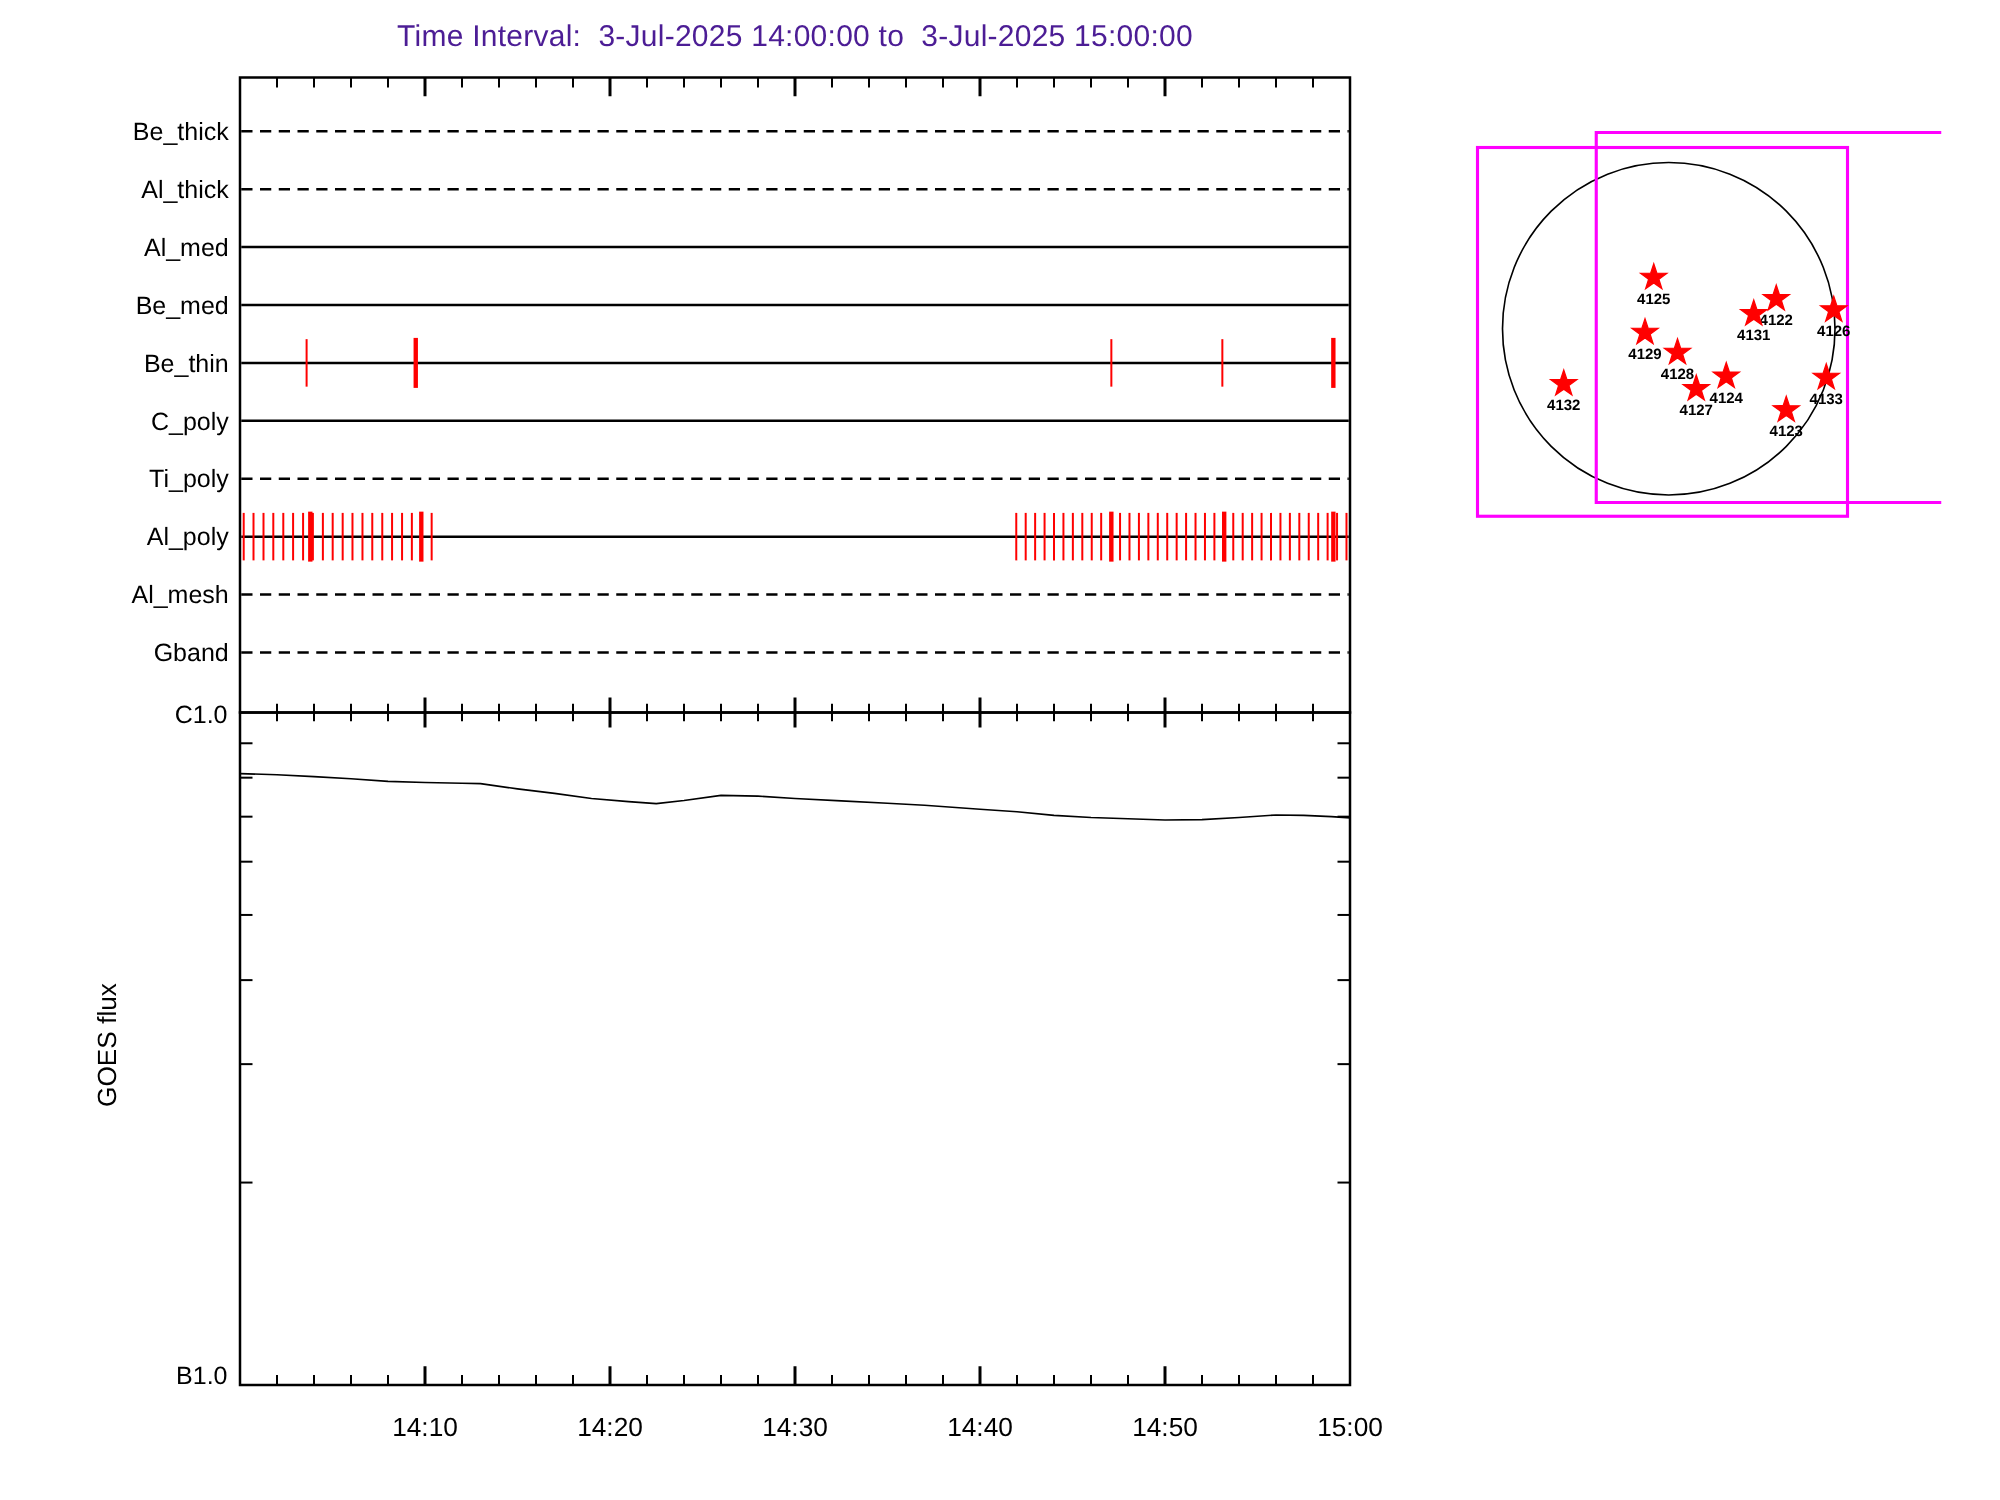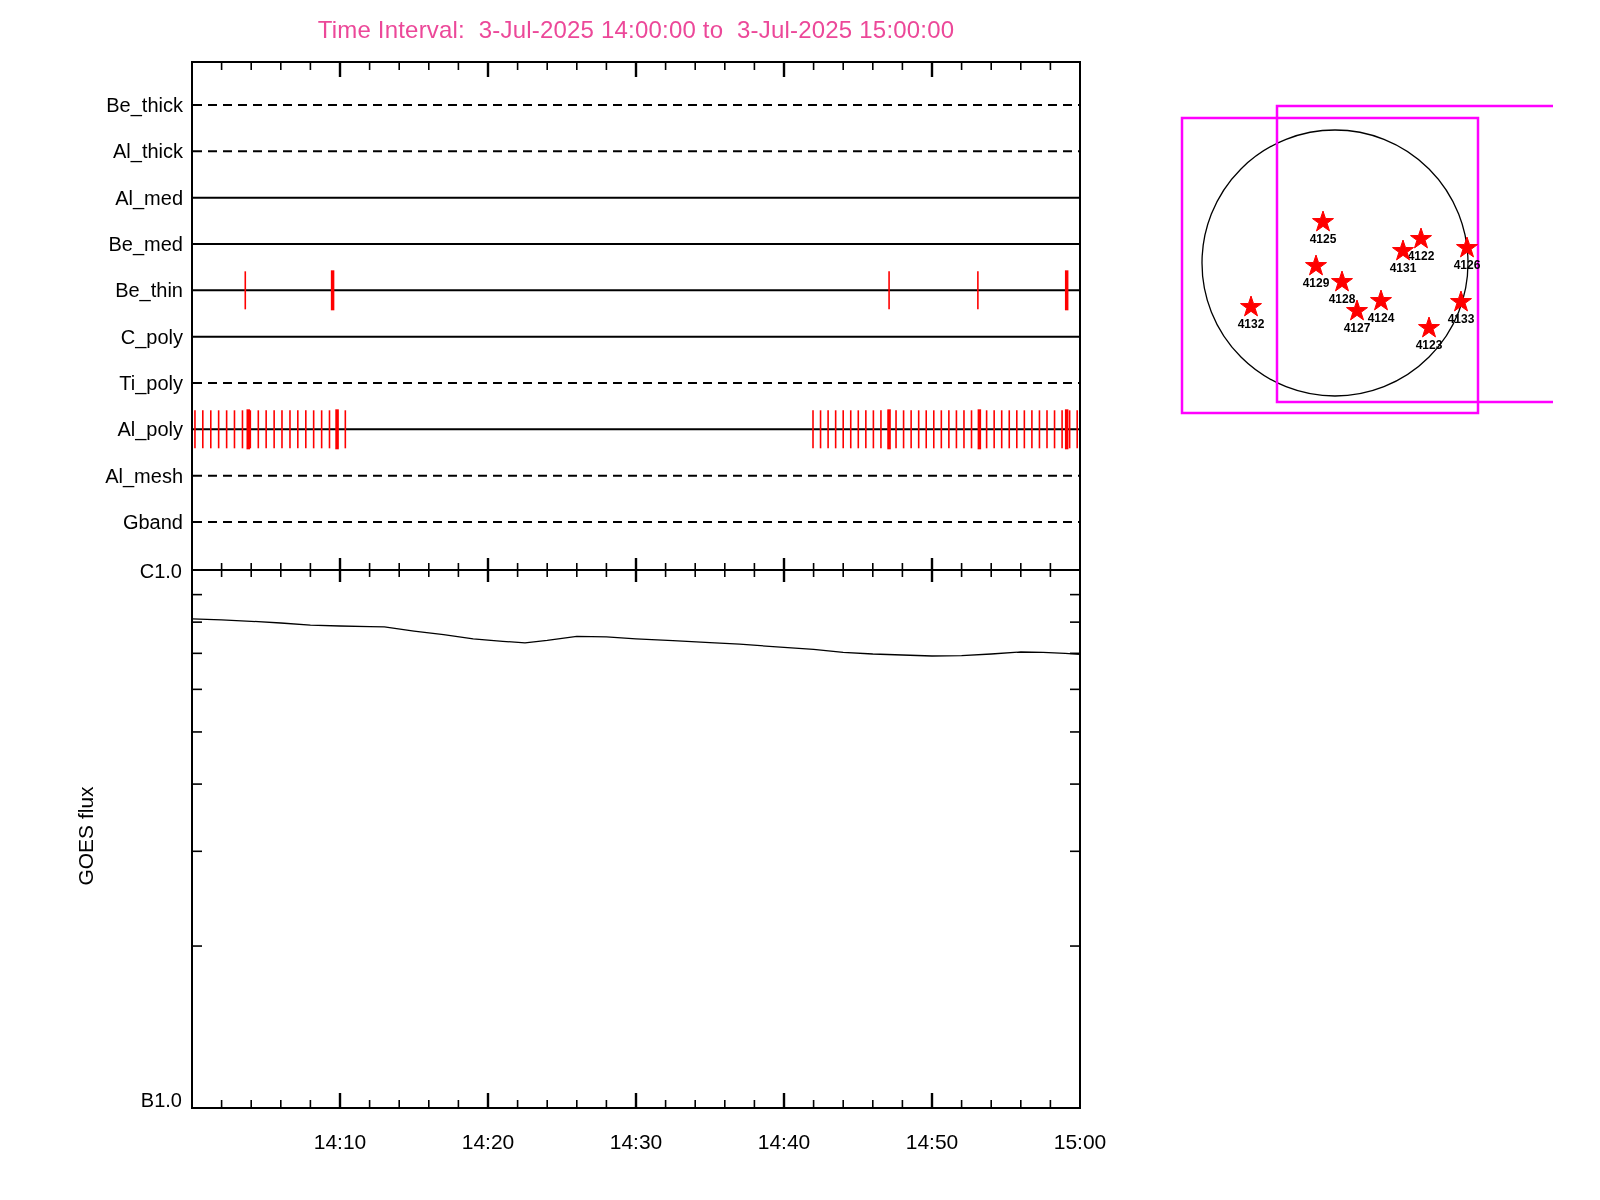--- a/index.html
+++ b/index.html
@@ -1,20 +1,20 @@
 <!DOCTYPE html>
 <html><head>
 <meta charset="utf-8">
 <style>
   html,body{margin:0;padding:0;background:#ffffff;}
   .canvas{position:relative;width:1600px;height:1200px;background:#ffffff;overflow:hidden;
           font-family:"Liberation Sans", sans-serif;}
   #plot{position:absolute;left:0;top:0;}
   .title{position:absolute;left:192px;top:16px;width:888px;text-align:center;
-         font-size:24px;color:#ec4899;white-space:pre;letter-spacing:0.2px;}
+         font-size:24px;color:#4c1d95;white-space:pre;letter-spacing:0.2px;}
   text{font-family:"Liberation Sans", sans-serif;fill:#000;}
 </style>
 </head>
 <body>
 
 <div class="canvas">
   <svg id="plot" width="1600" height="1200" viewBox="0 0 1600 1200">
       <rect x="192" y="62" width="888" height="508" fill="none" stroke="#000000" stroke-width="2"></rect>
       <rect x="192" y="570" width="888" height="538" fill="none" stroke="#000000" stroke-width="2"></rect>
       <line x1="221.6" x2="221.6" y1="62" y2="70" stroke="#000000" stroke-width="1.6"></line>

